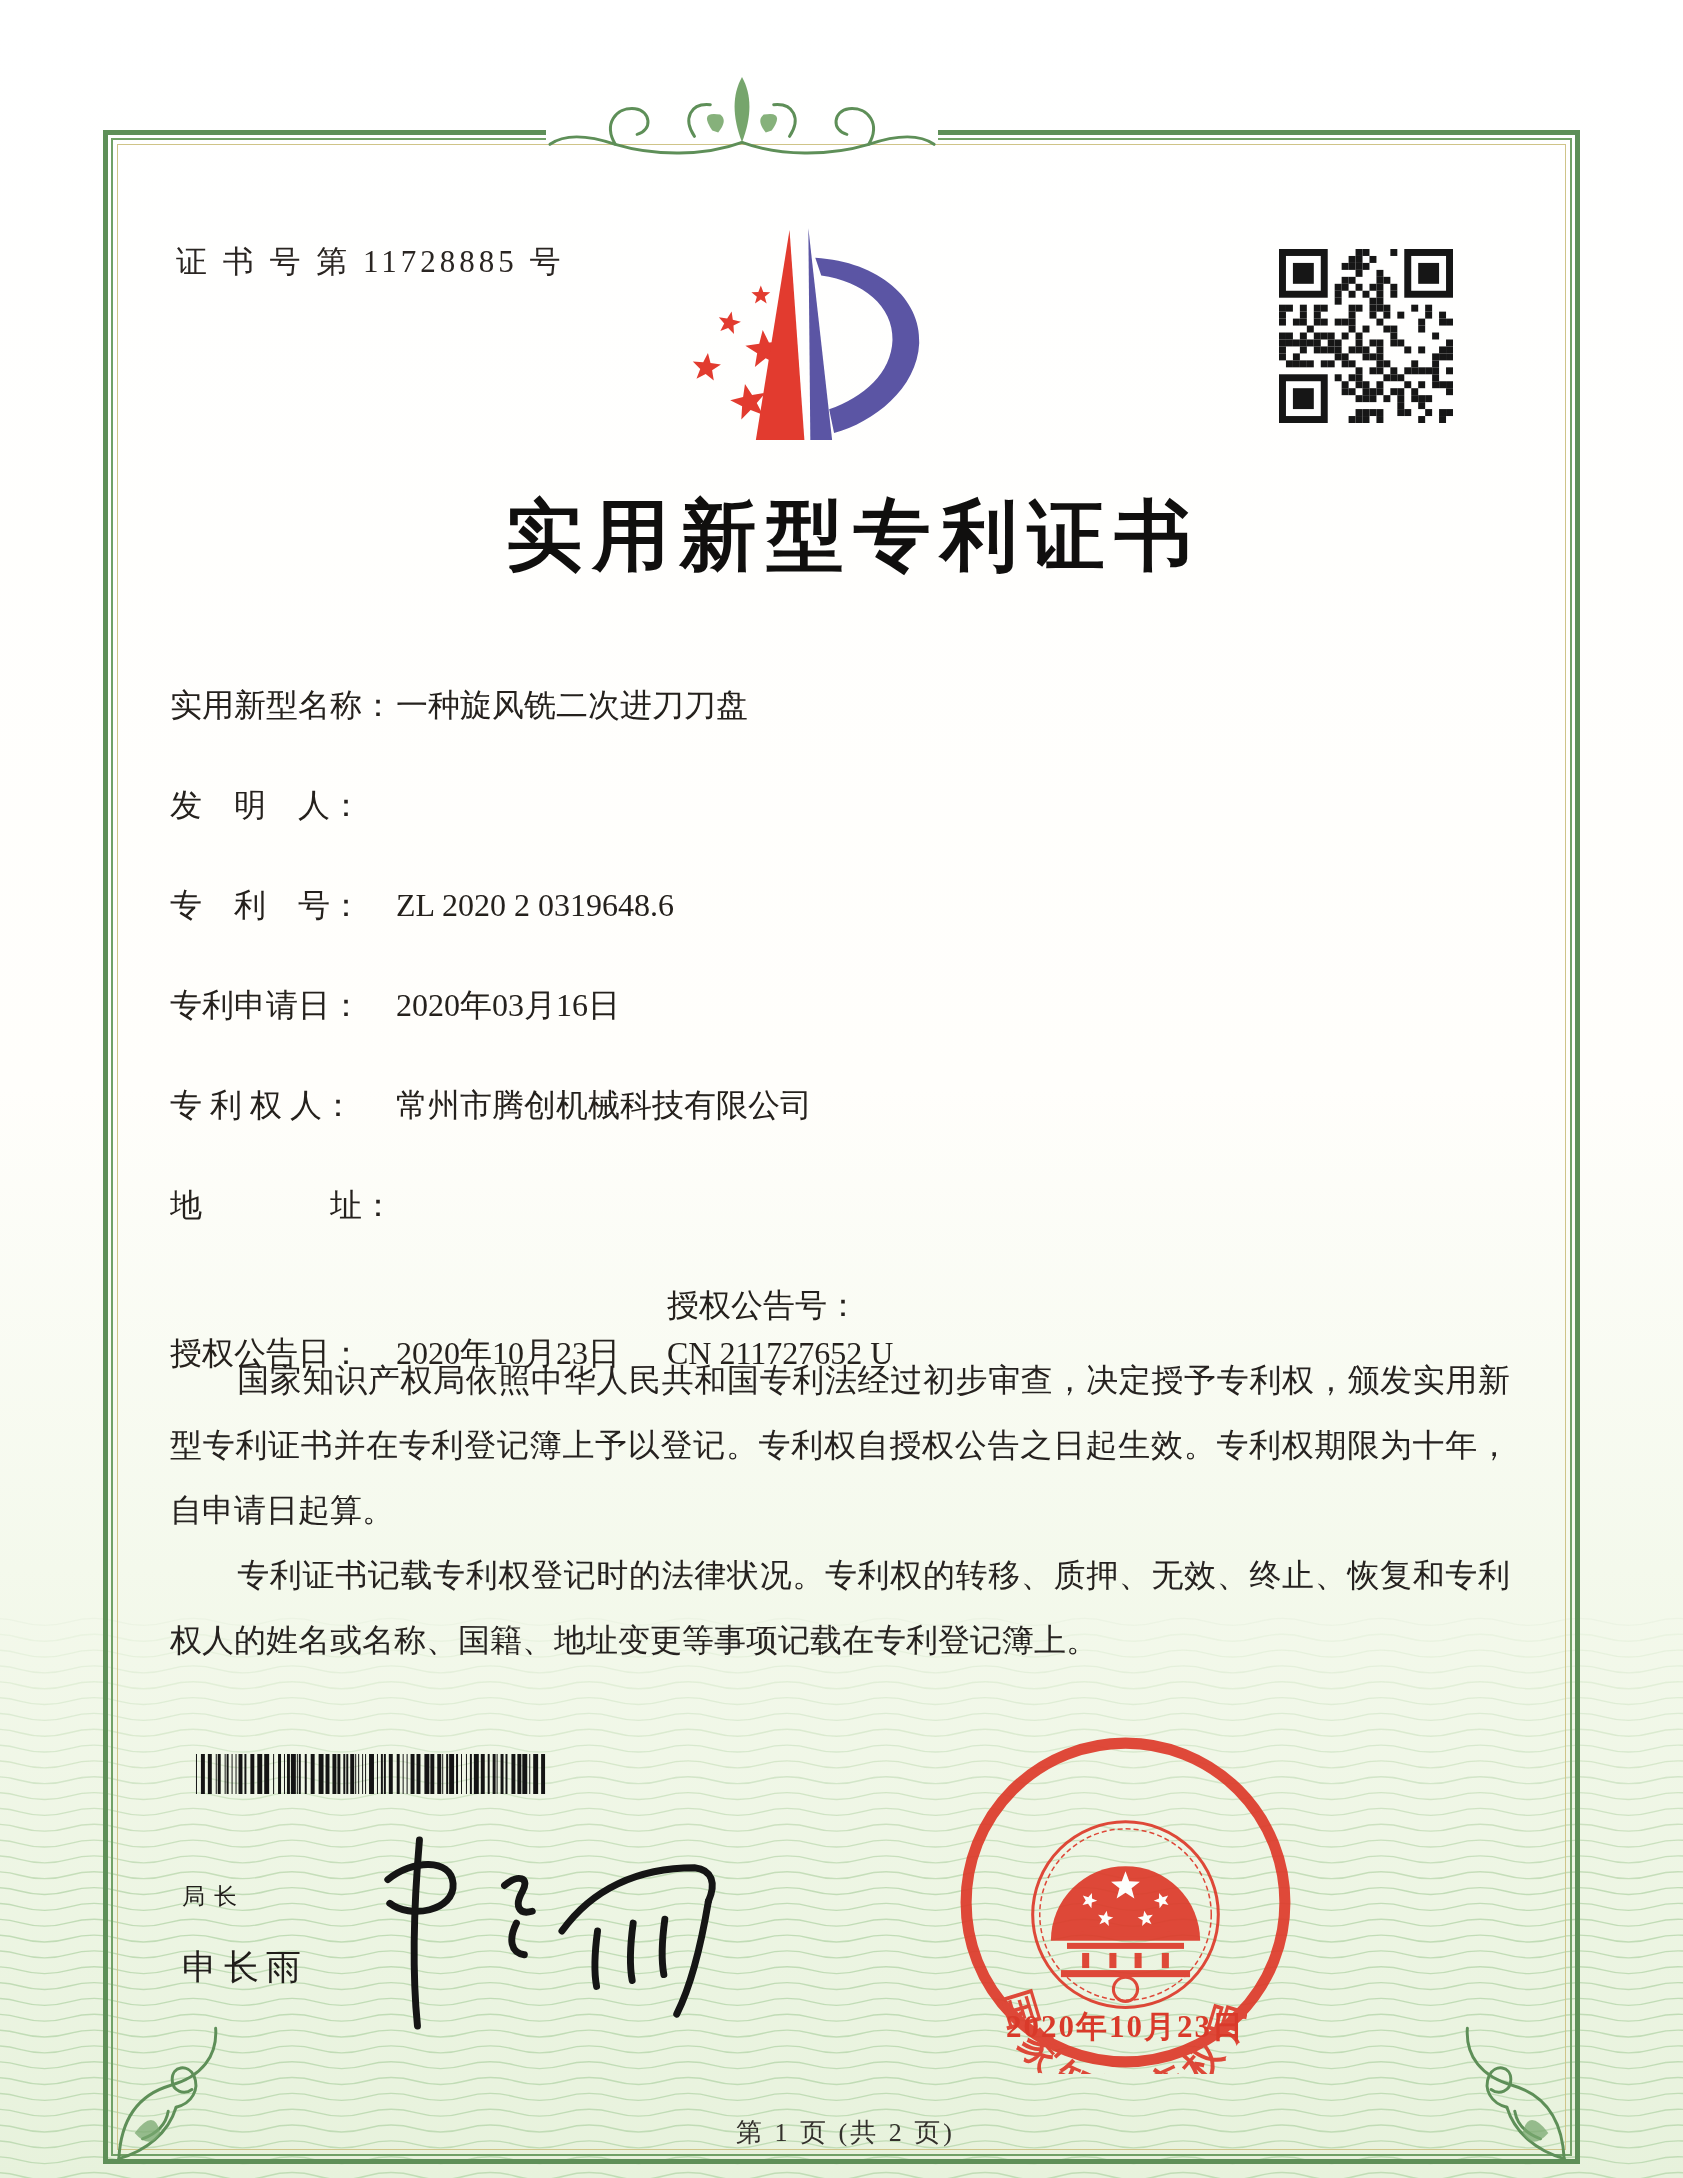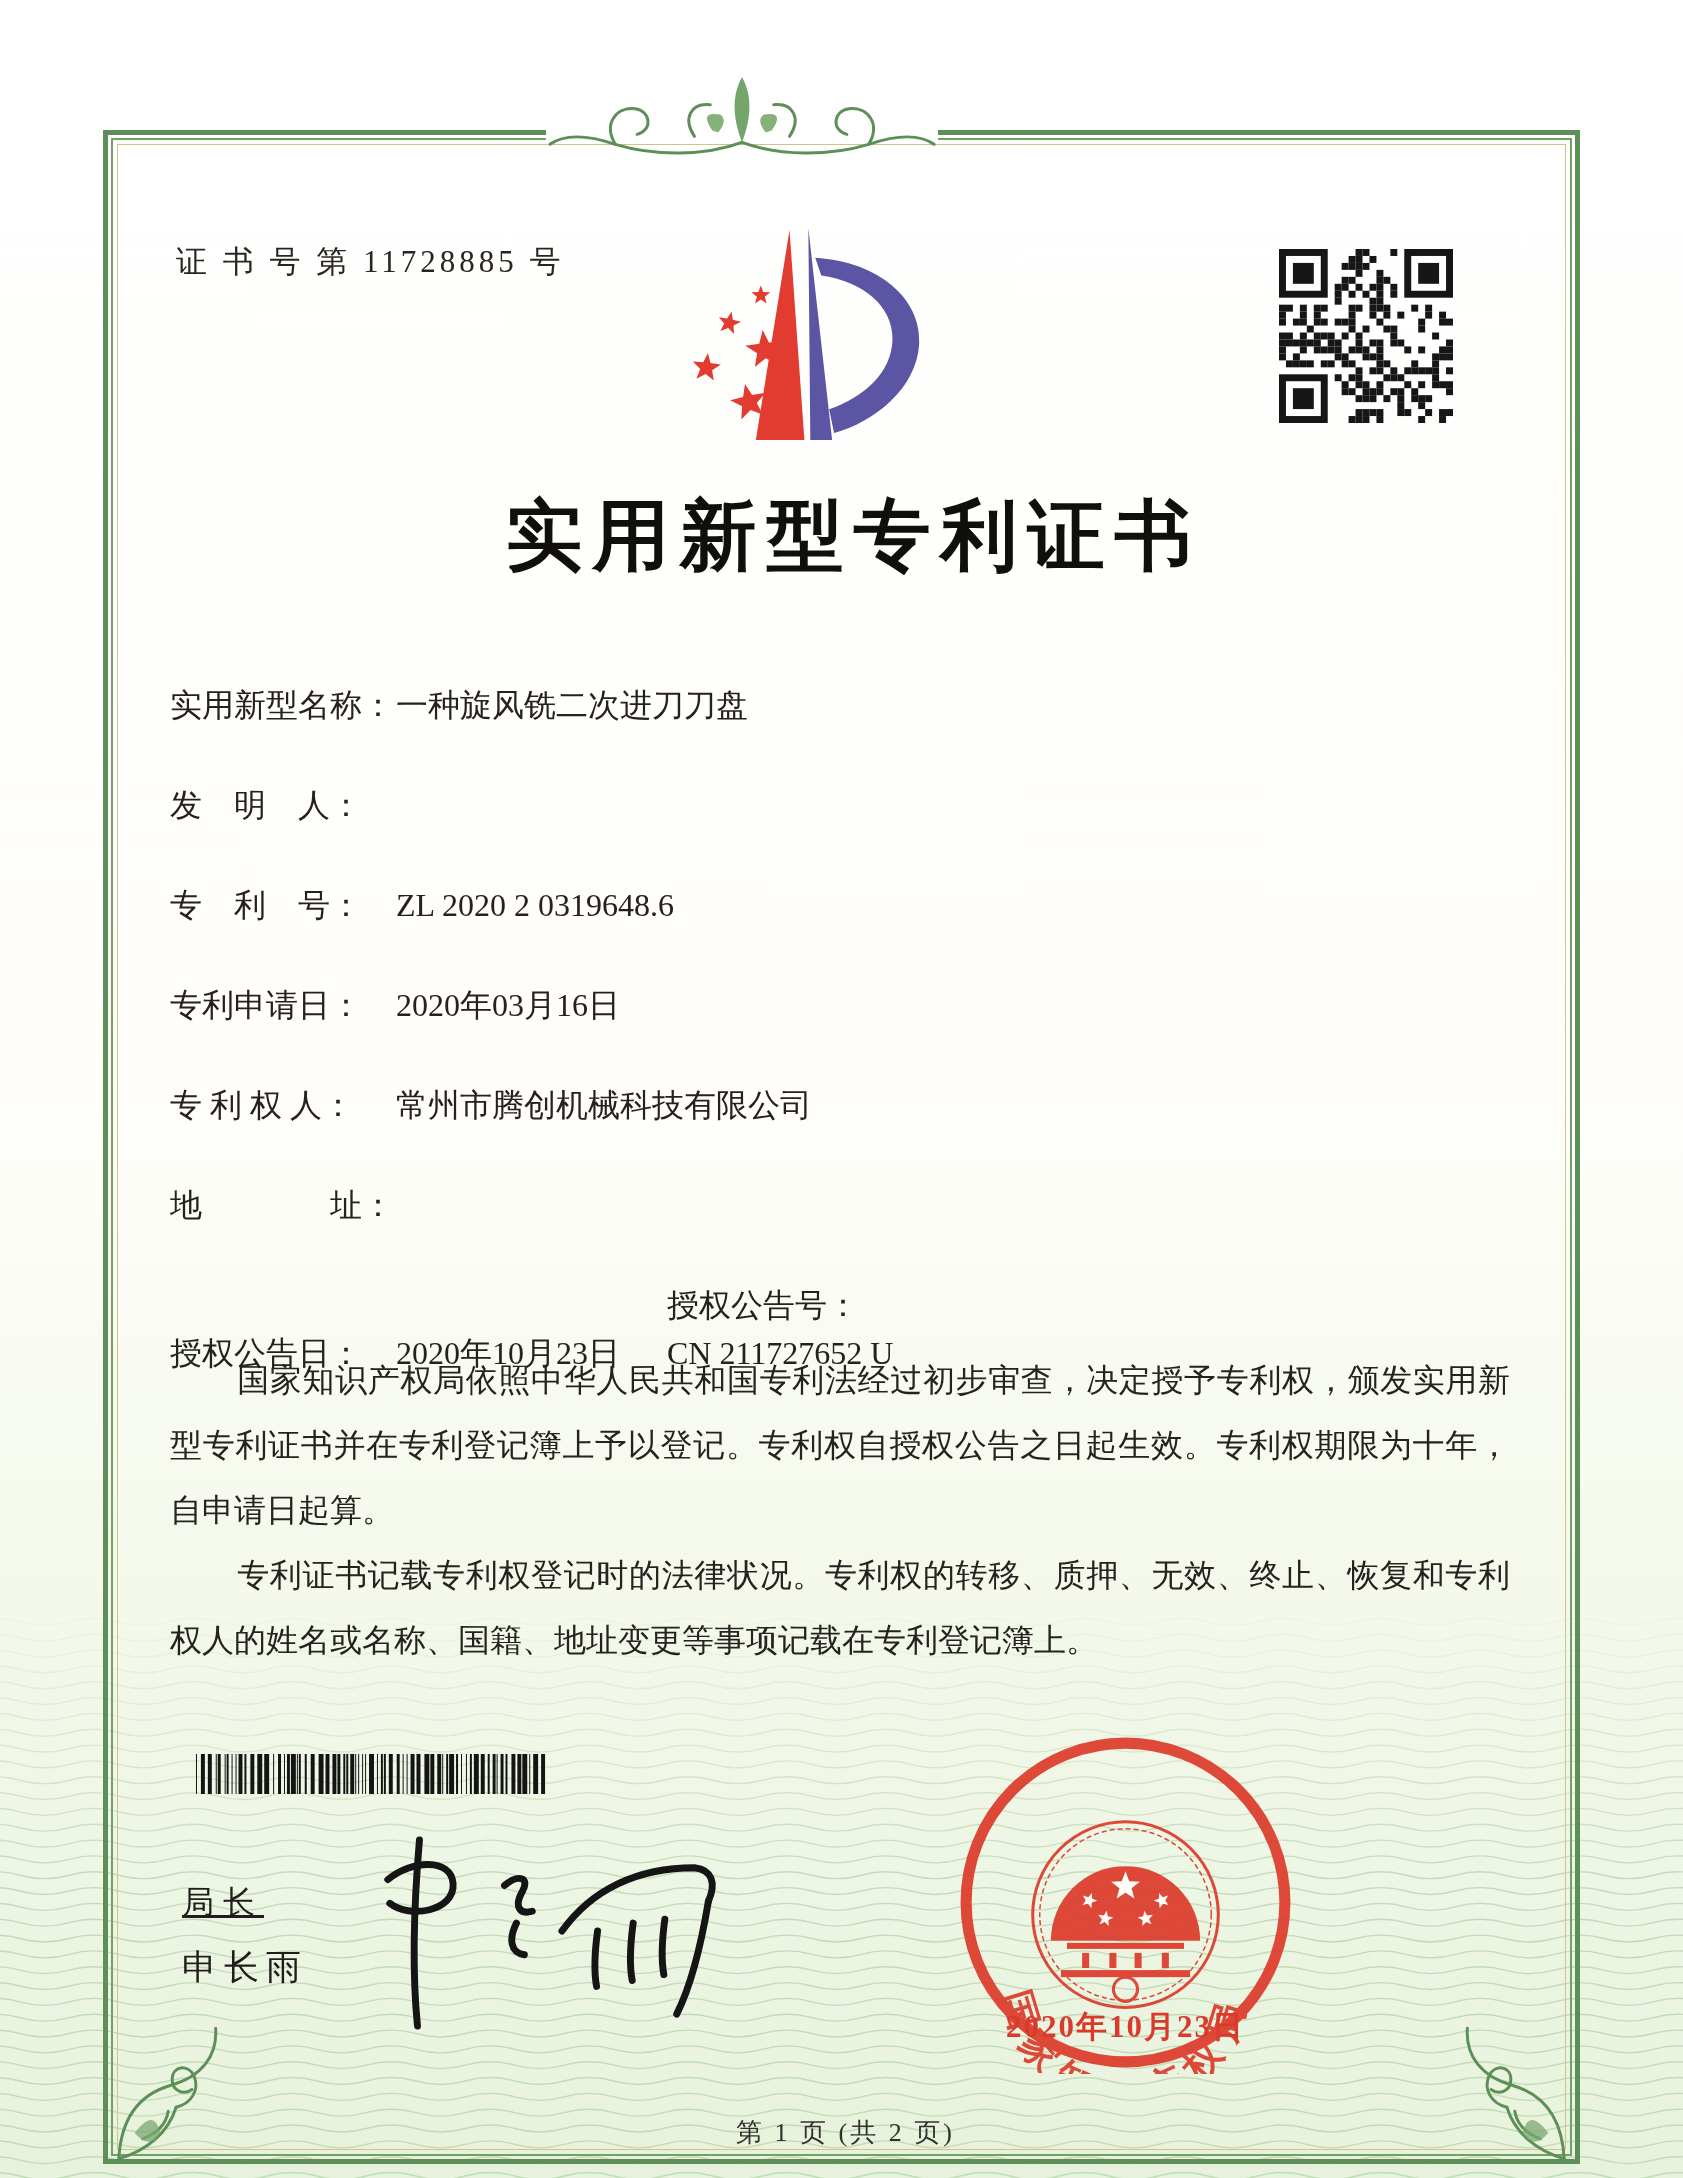--- a/index.html
+++ b/index.html
@@ -27,21 +27,21 @@
          letter-spacing:10px;color:#100f0e;z-index:3;}
   .fields{left:170px;top:681px;width:1346px;font-size:32px;z-index:3;}
   .frow{display:flex;align-items:flex-end;line-height:48px;margin-bottom:52px;}
   .flabel{display:inline-block;min-width:226px;white-space:pre;color:#25211d;}
   .fvalue{white-space:pre;color:#25211d;}
   .fgroup2{margin-left:47px;display:flex;align-items:baseline;flex-direction:column;}
   .paragraphs{left:170px;top:1348px;width:1340px;font-size:32px;line-height:65px;
               text-align:justify;color:#262220;z-index:3;}
   .paragraphs p{margin:0;text-indent:2.1em;}
   .barcode{left:194px;top:1754px;width:356px;height:40px;z-index:3;}
-  .officer-title{left:182px;top:1881px;font-size:32px;letter-spacing:9px;z-index:3;text-decoration:underline;}
+  .officer-title{left:182px;top:1881px;font-size:23px;letter-spacing:9px;z-index:3;}
   .officer-name{left:182px;top:1944px;font-size:35px;letter-spacing:7px;z-index:3;}
   .signature{left:368px;top:1828px;width:376px;height:208px;z-index:4;}
   .seal{left:954px;top:1731px;width:343px;height:343px;z-index:4;}
   .seal-date{left:954px;top:2006px;width:343px;text-align:center;font-size:31px;
              letter-spacing:2px;color:#d93a2a;z-index:5;font-weight:bold;}
   .footer{left:0;top:2115px;width:100%;text-align:center;font-size:26px;letter-spacing:3px;
           color:#33302c;z-index:3;padding-left:8px;}
 </style>
 </head>
 <body>

